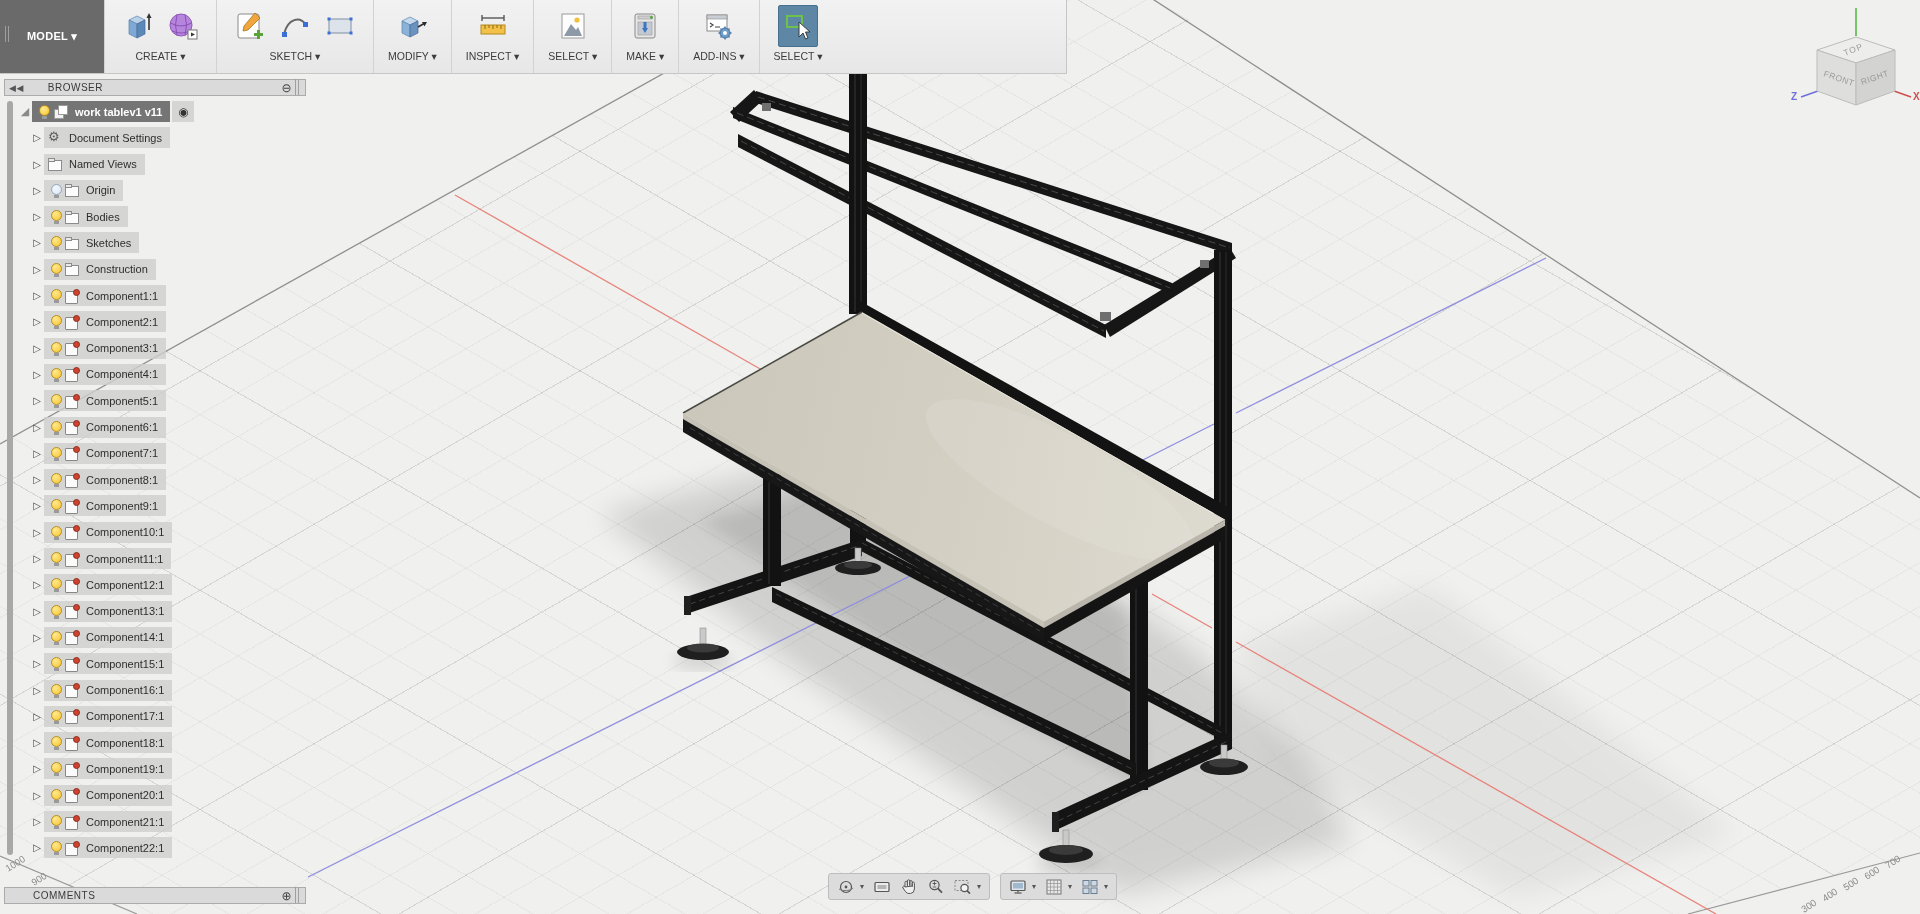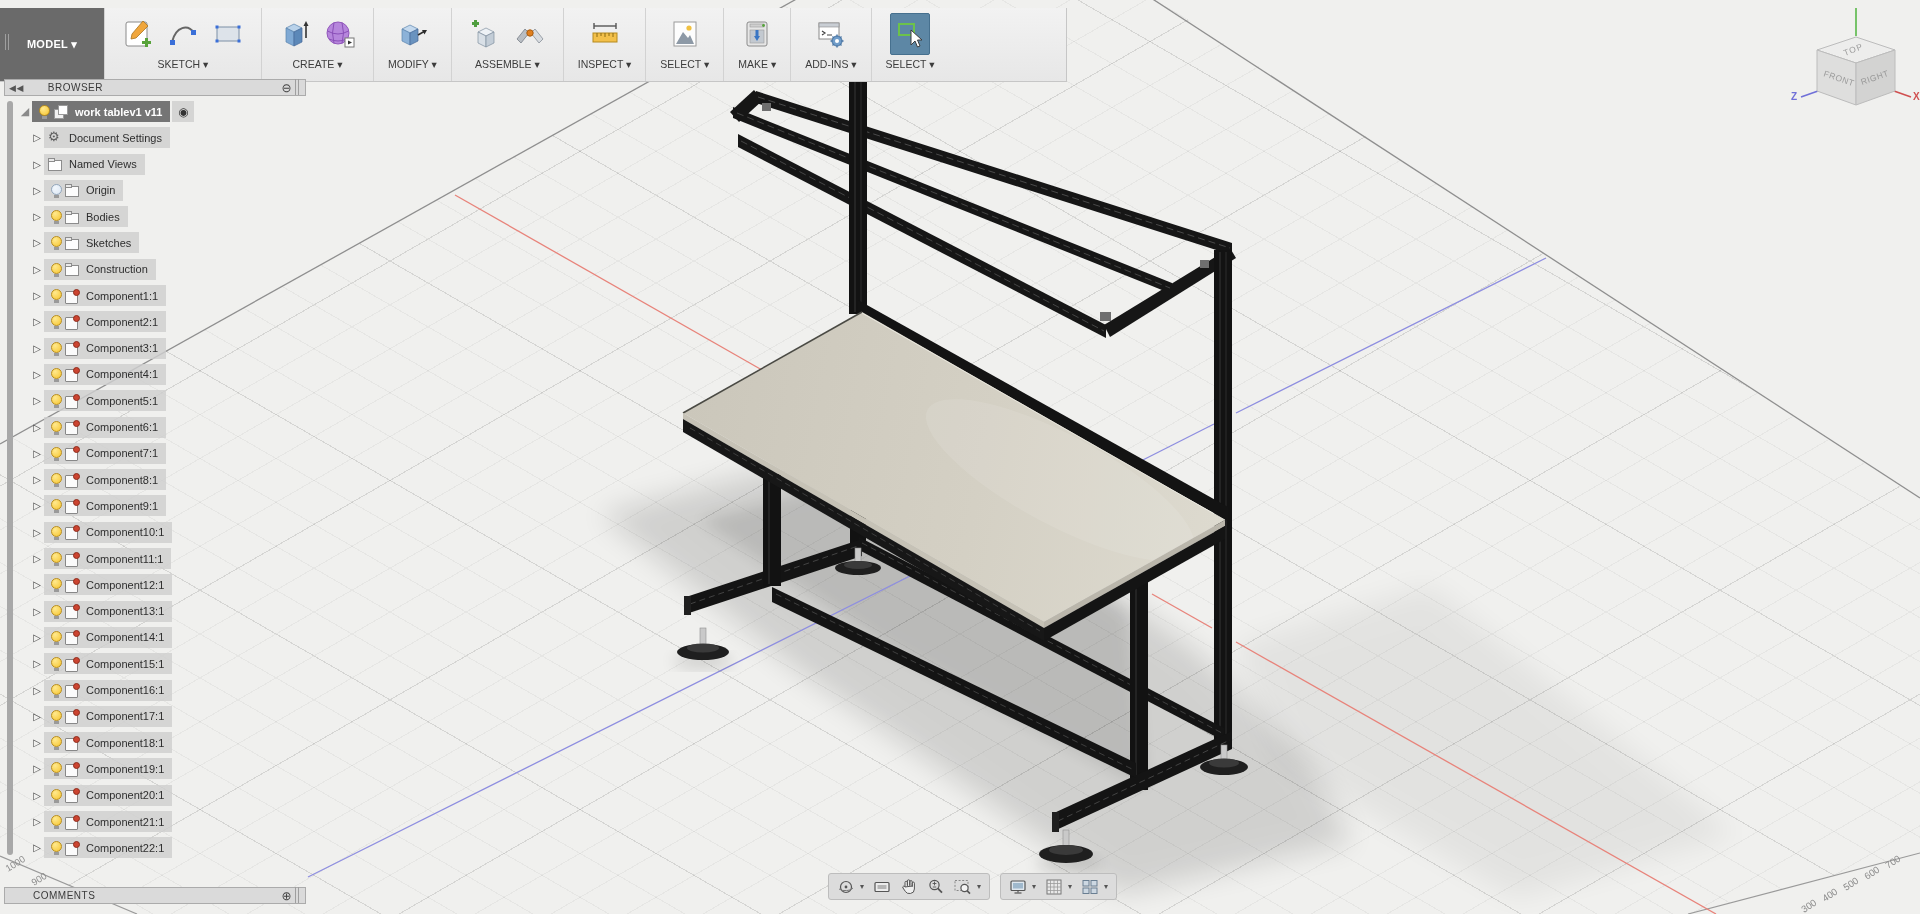--- a/index.html
+++ b/index.html
@@ -10,21 +10,21 @@
     clip-path:polygon(990px -110px,1920px 500px,1920px 853px,1688px 914px,137px 914px,0px 856px,0px 444px);
     background-image:
       repeating-linear-gradient(30deg, rgba(0,0,0,0.075) 0 1px, transparent 1px 190px),
       repeating-linear-gradient(-30deg, rgba(0,0,0,0.075) 0 1px, transparent 1px 190px),
       repeating-linear-gradient(30deg, rgba(0,0,0,0.042) 0 1px, transparent 1px 38px),
       repeating-linear-gradient(-30deg, rgba(0,0,0,0.042) 0 1px, transparent 1px 38px);
   }
   .scene{position:absolute;left:0;top:0;}
 
   
-  .toolbar{position:absolute;left:0;top:8px;width:1066px;height:73px;display:flex;align-items:stretch;
+  .toolbar{position:absolute;left:0;top:0;width:1066px;height:73px;display:flex;align-items:stretch;
     background:linear-gradient(#f2f2f2,#e7e7e7);border-bottom:1px solid #c6c6c6;border-right:1px solid #c6c6c6;}
   .model-block{width:104px;background:#6a6a6a;color:#fff;display:flex;align-items:center;justify-content:center;
     font-size:11px;font-weight:bold;letter-spacing:.3px;position:relative;cursor:default;}
   .model-block .grip{position:absolute;left:5px;top:26px;}
   .grip i{display:inline-block;width:1px;height:16px;background:#9f9f9f;margin-right:2px;}
   .tgroup{display:flex;flex-direction:column;align-items:center;justify-content:flex-start;
     padding:4px 14px 2px 14px;border-left:1px solid #d2d2d2;}
   .tgroup:first-of-type{border-left:none;}
   .ticons{display:flex;align-items:center;gap:7px;height:44px;}
   .tlabel{font-size:10.5px;color:#3c3c3c;margin-top:2px;white-space:nowrap;}
@@ -231,20 +231,43 @@
   <div class="toolbar">
     <div class="model-block">
       <span class="grip"><i></i><i></i></span>
       <span>MODEL ▾</span>
     </div>
 
     <div class="tgroup">
       <div class="ticons">
         <span class="tbtn">
           <svg width="32" height="32" viewBox="0 0 32 32">
+            <polygon points="7,10 15,6 23,10 15,14" fill="#b9d2ea" stroke="#5a84ae" stroke-width="0.7"></polygon>
+            <polygon points="7,10 15,14 15,28 7,24" fill="#7fa9d4" stroke="#5a84ae" stroke-width="0.7"></polygon>
+            <polygon points="15,14 23,10 23,24 15,28" fill="#5c88b8" stroke="#46699a" stroke-width="0.7"></polygon>
+            <line x1="27" y1="20" x2="27" y2="7" stroke="#333" stroke-width="1.6"></line>
+            <polygon points="27,3 24.5,8 29.5,8" fill="#333"></polygon>
+          </svg>
+        </span>
+        <span class="tbtn">
+          <svg width="32" height="32" viewBox="0 0 32 32">
+            <circle cx="14" cy="15" r="11" fill="#b686dc" stroke="#9258bb"></circle>
+            <path d="M3.5 13 Q14 19 24.5 13 M5 21 Q14 25 23 21 M10 4.6 Q7 15 10 25.4 M18 4.6 Q21 15 18 25.4" stroke="#8a50b8" fill="none" stroke-width="1"></path>
+            <rect x="21" y="20" width="9" height="9" fill="#fff" stroke="#777"></rect>
+            <polygon points="24,22.5 28,24.5 24,26.5" fill="#333"></polygon>
+          </svg>
+        </span>
+      </div>
+      <span class="tlabel">CREATE ▾</span>
+    </div>
+
+    <div class="tgroup">
+      <div class="ticons">
+        <span class="tbtn">
+          <svg width="32" height="32" viewBox="0 0 32 32">
             <rect x="4" y="4" width="21" height="24" rx="2" fill="#ffffff" stroke="#8a8a8a"></rect>
             <polygon points="21,3 26,8 14,20 9,21 10,16" fill="#f0a63c" stroke="#a8741f" stroke-width="0.8"></polygon>
             <rect x="20" y="23" width="9" height="3" fill="#58a33a"></rect>
               <rect x="23" y="20" width="3" height="9" fill="#58a33a"></rect>
           </svg>
         </span>
         <span class="tbtn">
           <svg width="32" height="32" viewBox="0 0 32 32">
             <path d="M5 24 C 9 8, 21 6, 27 15" stroke="#666" stroke-width="2" fill="none"></path>
             <rect x="3" y="22" width="5" height="5" fill="#3a6fd8"></rect>
@@ -261,75 +284,31 @@
           </svg>
         </span>
       </div>
       <span class="tlabel">SKETCH ▾</span>
     </div>
 
     <div class="tgroup">
       <div class="ticons">
         <span class="tbtn">
           <svg width="32" height="32" viewBox="0 0 32 32">
-            <polygon points="7,10 15,6 23,10 15,14" fill="#b9d2ea" stroke="#5a84ae" stroke-width="0.7"></polygon>
-            <polygon points="7,10 15,14 15,28 7,24" fill="#7fa9d4" stroke="#5a84ae" stroke-width="0.7"></polygon>
-            <polygon points="15,14 23,10 23,24 15,28" fill="#5c88b8" stroke="#46699a" stroke-width="0.7"></polygon>
-            <line x1="27" y1="20" x2="27" y2="7" stroke="#333" stroke-width="1.6"></line>
-            <polygon points="27,3 24.5,8 29.5,8" fill="#333"></polygon>
-          </svg>
-        </span>
-        <span class="tbtn">
-          <svg width="32" height="32" viewBox="0 0 32 32">
-            <circle cx="14" cy="15" r="11" fill="#b686dc" stroke="#9258bb"></circle>
-            <path d="M3.5 13 Q14 19 24.5 13 M5 21 Q14 25 23 21 M10 4.6 Q7 15 10 25.4 M18 4.6 Q21 15 18 25.4" stroke="#8a50b8" fill="none" stroke-width="1"></path>
-            <rect x="21" y="20" width="9" height="9" fill="#fff" stroke="#777"></rect>
-            <polygon points="24,22.5 28,24.5 24,26.5" fill="#333"></polygon>
-          </svg>
-        </span>
-      </div>
-      <span class="tlabel">CREATE ▾</span>
-    </div>
-
-    <div class="tgroup">
-      <div class="ticons">
-        <span class="tbtn">
-          <svg width="32" height="32" viewBox="0 0 32 32">
             <polygon points="6,11 14,7 22,11 14,15" fill="#c4d9ee" stroke="#5a84ae" stroke-width="0.7"></polygon>
             <polygon points="6,11 14,15 14,27 6,23" fill="#8cb2d8" stroke="#5a84ae" stroke-width="0.7"></polygon>
             <polygon points="14,15 22,11 22,23 14,27" fill="#6a93bf" stroke="#46699a" stroke-width="0.7"></polygon>
             <line x1="22" y1="17" x2="29" y2="13" stroke="#2c2c2c" stroke-width="1.6"></line>
             <polygon points="31,12 26,12 28.5,16.5" fill="#2c2c2c"></polygon>
           </svg>
         </span>
       </div>
       <span class="tlabel">MODIFY ▾</span>
     </div>
 
-    <div class="tgroup">
-      <div class="ticons">
-        <span class="tbtn">
-          <svg width="32" height="32" viewBox="0 0 32 32">
-            <rect x="3" y="4" width="7" height="3" fill="#4f9e3f"></rect>
-              <rect x="5" y="2" width="3" height="7" fill="#4f9e3f"></rect>
-            <polygon points="9,14 17,10 25,14 17,18" fill="#eef2f6" stroke="#7f8f9f" stroke-width="0.7"></polygon>
-            <polygon points="9,14 17,18 17,29 9,25" fill="#d9e0e7" stroke="#7f8f9f" stroke-width="0.7"></polygon>
-            <polygon points="17,18 25,14 25,25 17,29" fill="#c3cdd7" stroke="#7f8f9f" stroke-width="0.7"></polygon>
-          </svg>
-        </span>
-        <span class="tbtn">
-          <svg width="32" height="32" viewBox="0 0 32 32">
-            <polygon points="3,21 11,11 15,15 7,25" fill="#b9bec4" stroke="#787f88" stroke-width="0.8"></polygon>
-            <polygon points="29,21 21,11 17,15 25,25" fill="#d7dbe0" stroke="#888f98" stroke-width="0.8"></polygon>
-            <circle cx="16" cy="15" r="3.2" fill="#e07f1f" stroke="#a85c10"></circle>
-          </svg>
-        </span>
-      </div>
-      <span class="tlabel">ASSEMBLE ▾</span>
-    </div>
 
 
     <div class="tgroup">
       <div class="ticons">
         <span class="tbtn">
           <svg width="32" height="32" viewBox="0 0 32 32">
             <line x1="5" y1="8" x2="27" y2="8" stroke="#555" stroke-width="1.4"></line>
             <line x1="5" y1="5" x2="5" y2="11" stroke="#555" stroke-width="1.4"></line>
             <line x1="27" y1="5" x2="27" y2="11" stroke="#555" stroke-width="1.4"></line>
             <rect x="4" y="15" width="24" height="9" fill="#f3c04a" stroke="#b58a1e"></rect>

